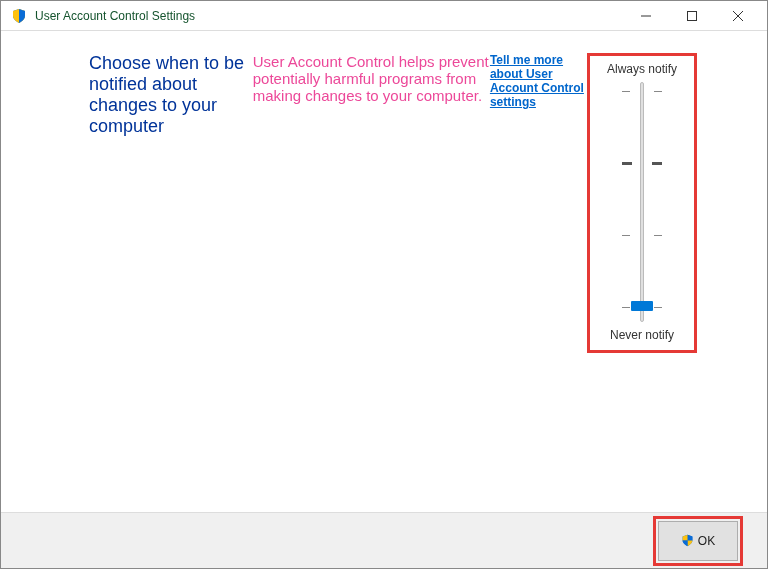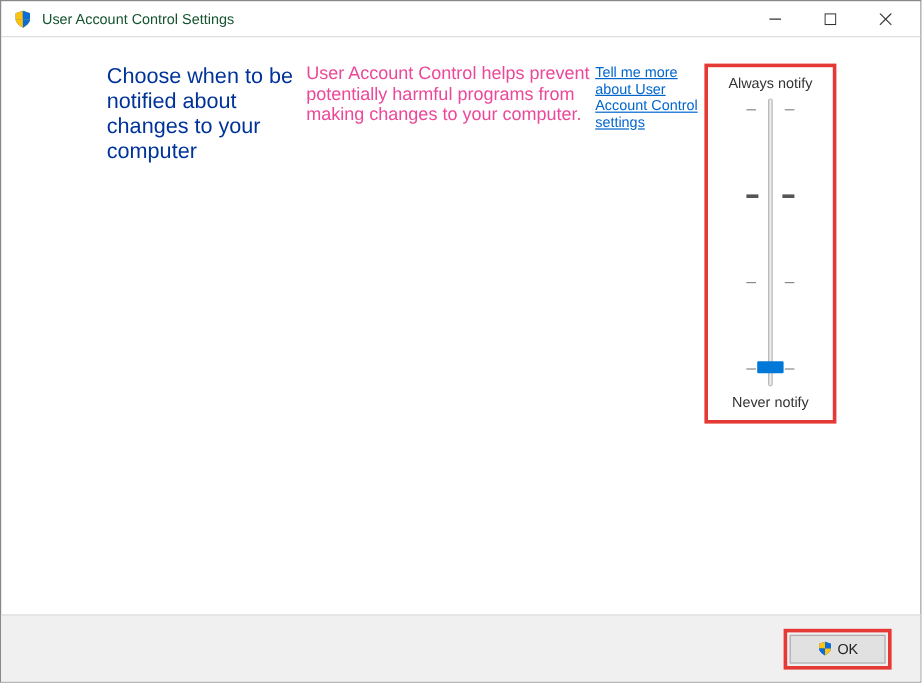--- a/index.html
+++ b/index.html
@@ -59,20 +59,21 @@
     font-size: 15px;
     margin-bottom: 2px;
   }
   .link {
     color: #0066cc;
     text-decoration: underline;
     font-size: 12px;
     display: inline-block;
     margin-bottom: 16px;
     cursor: pointer;
+    font-weight: bold;
   }
 
   .main-row {
     display: flex;
     gap: 18px;
     align-items: flex-start;
   }
 
   
   .slider-column {
@@ -196,21 +197,21 @@
     border-top: 1px solid #ddd;
     background: #f0f0f0;
     display: flex;
     align-items: center;
     justify-content: flex-end;
     padding: 0 24px;
     gap: 10px;
   }
   .btn {
     min-width: 80px;
-    height: 24px;
+    height: 40px;
     border: 1px solid #adadad;
     background: #e1e1e1;
     font-size: 12px;
     color: #222;
     display: inline-flex;
     align-items: center;
     justify-content: center;
     gap: 4px;
     cursor: default;
     padding: 0 10px;

